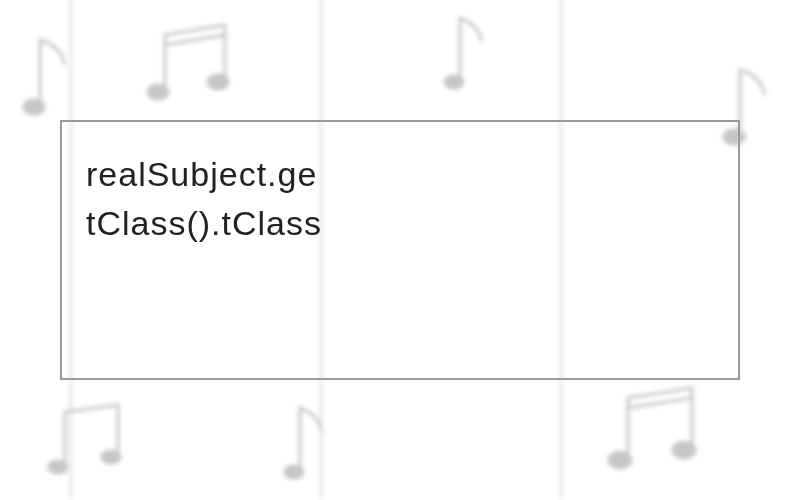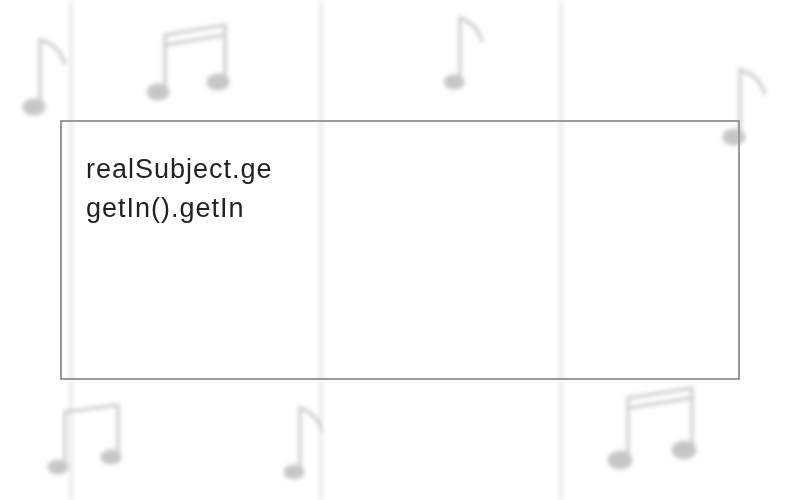--- a/index.html
+++ b/index.html
@@ -35,21 +35,21 @@
     left: 60px;
     top: 120px;
     width: 680px;
     height: 260px;
     border: 2px solid #9a9a9a;
     background: rgba(255,255,255,0);
     padding: 28px 24px;
     box-sizing: border-box;
   }
   .text {
-    font-size: 27px;
+    font-size: 34px;
     line-height: 1.45;
     color: #222;
     letter-spacing: 1px;
     word-break: break-all;
     font-weight: 300;
   }
 </style>
 </head>
 <body>
 
@@ -109,15 +109,15 @@
       <path d="M25 65 L25 12 L78 5 L78 55"></path>
       <ellipse cx="18" cy="67" rx="9" ry="6" fill="#999"></ellipse>
       <ellipse cx="71" cy="57" rx="9" ry="6" fill="#999"></ellipse>
     </svg>
   </span>
 </div>
 
 <div class="box">
   <div class="text">
     <span>realSubject.ge</span><br>
-    <span>getIn().getIn</span><br>
+    <span>tClass().tClass</span><br>
   </div>
 </div>
 
 </body></html>

